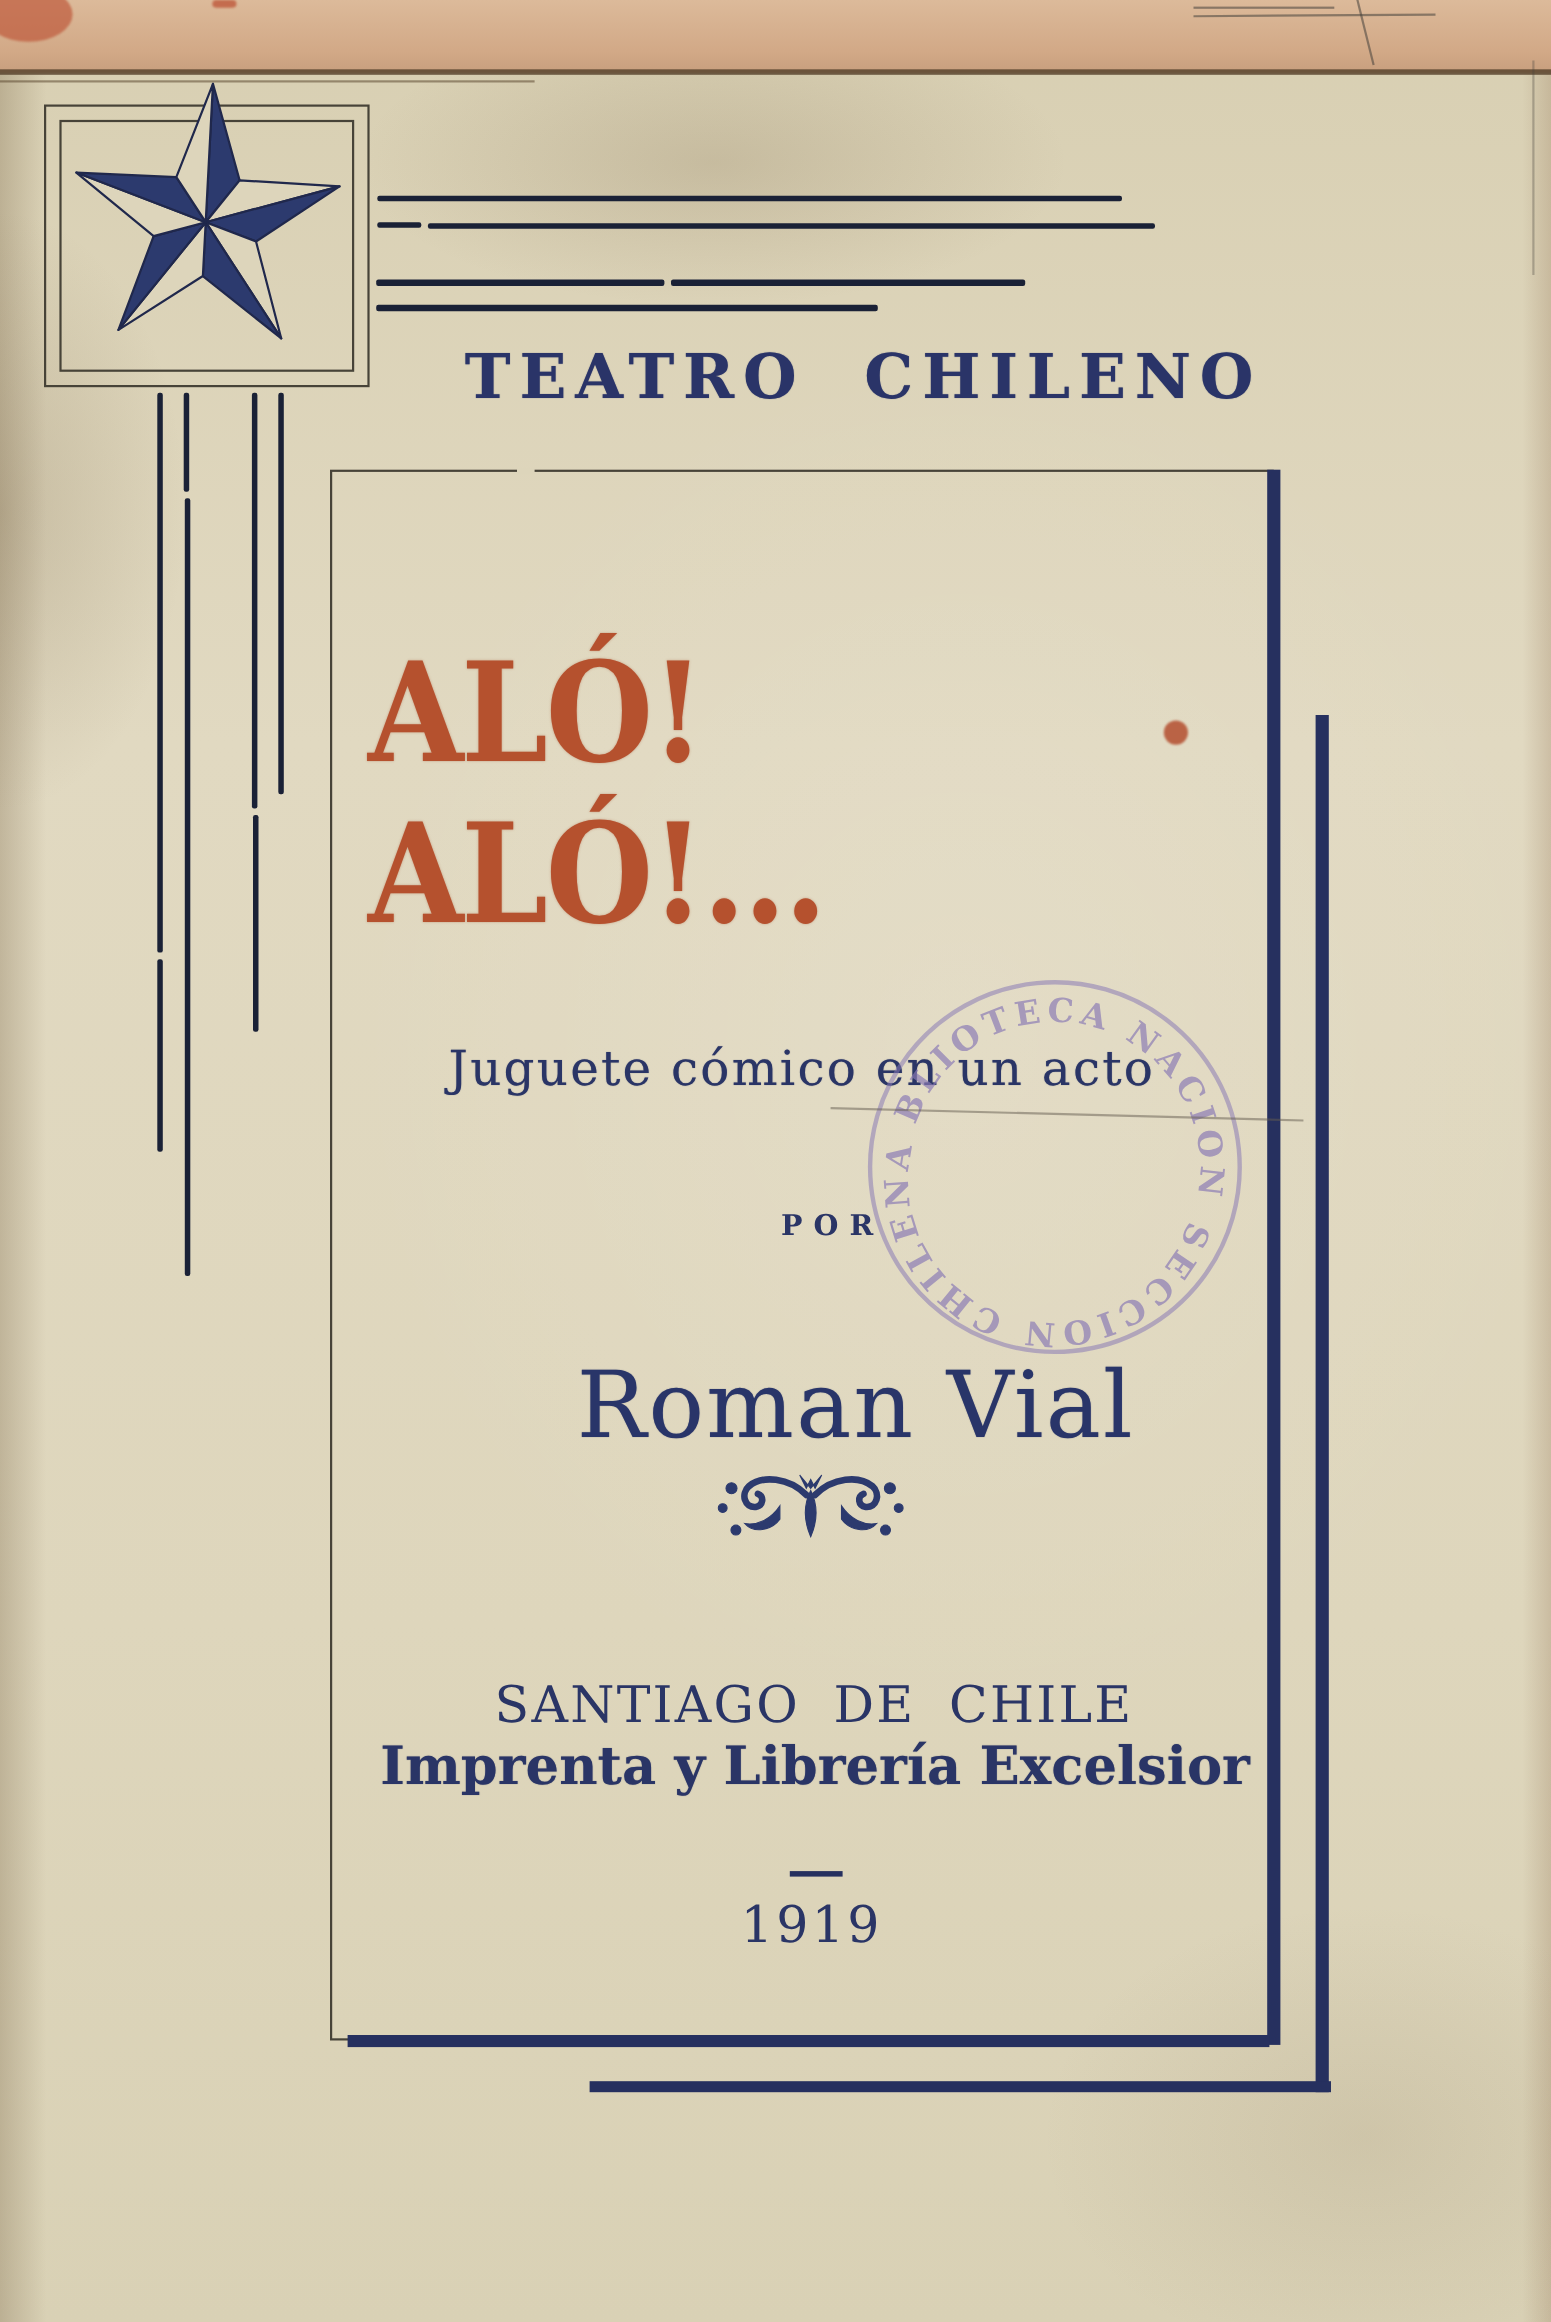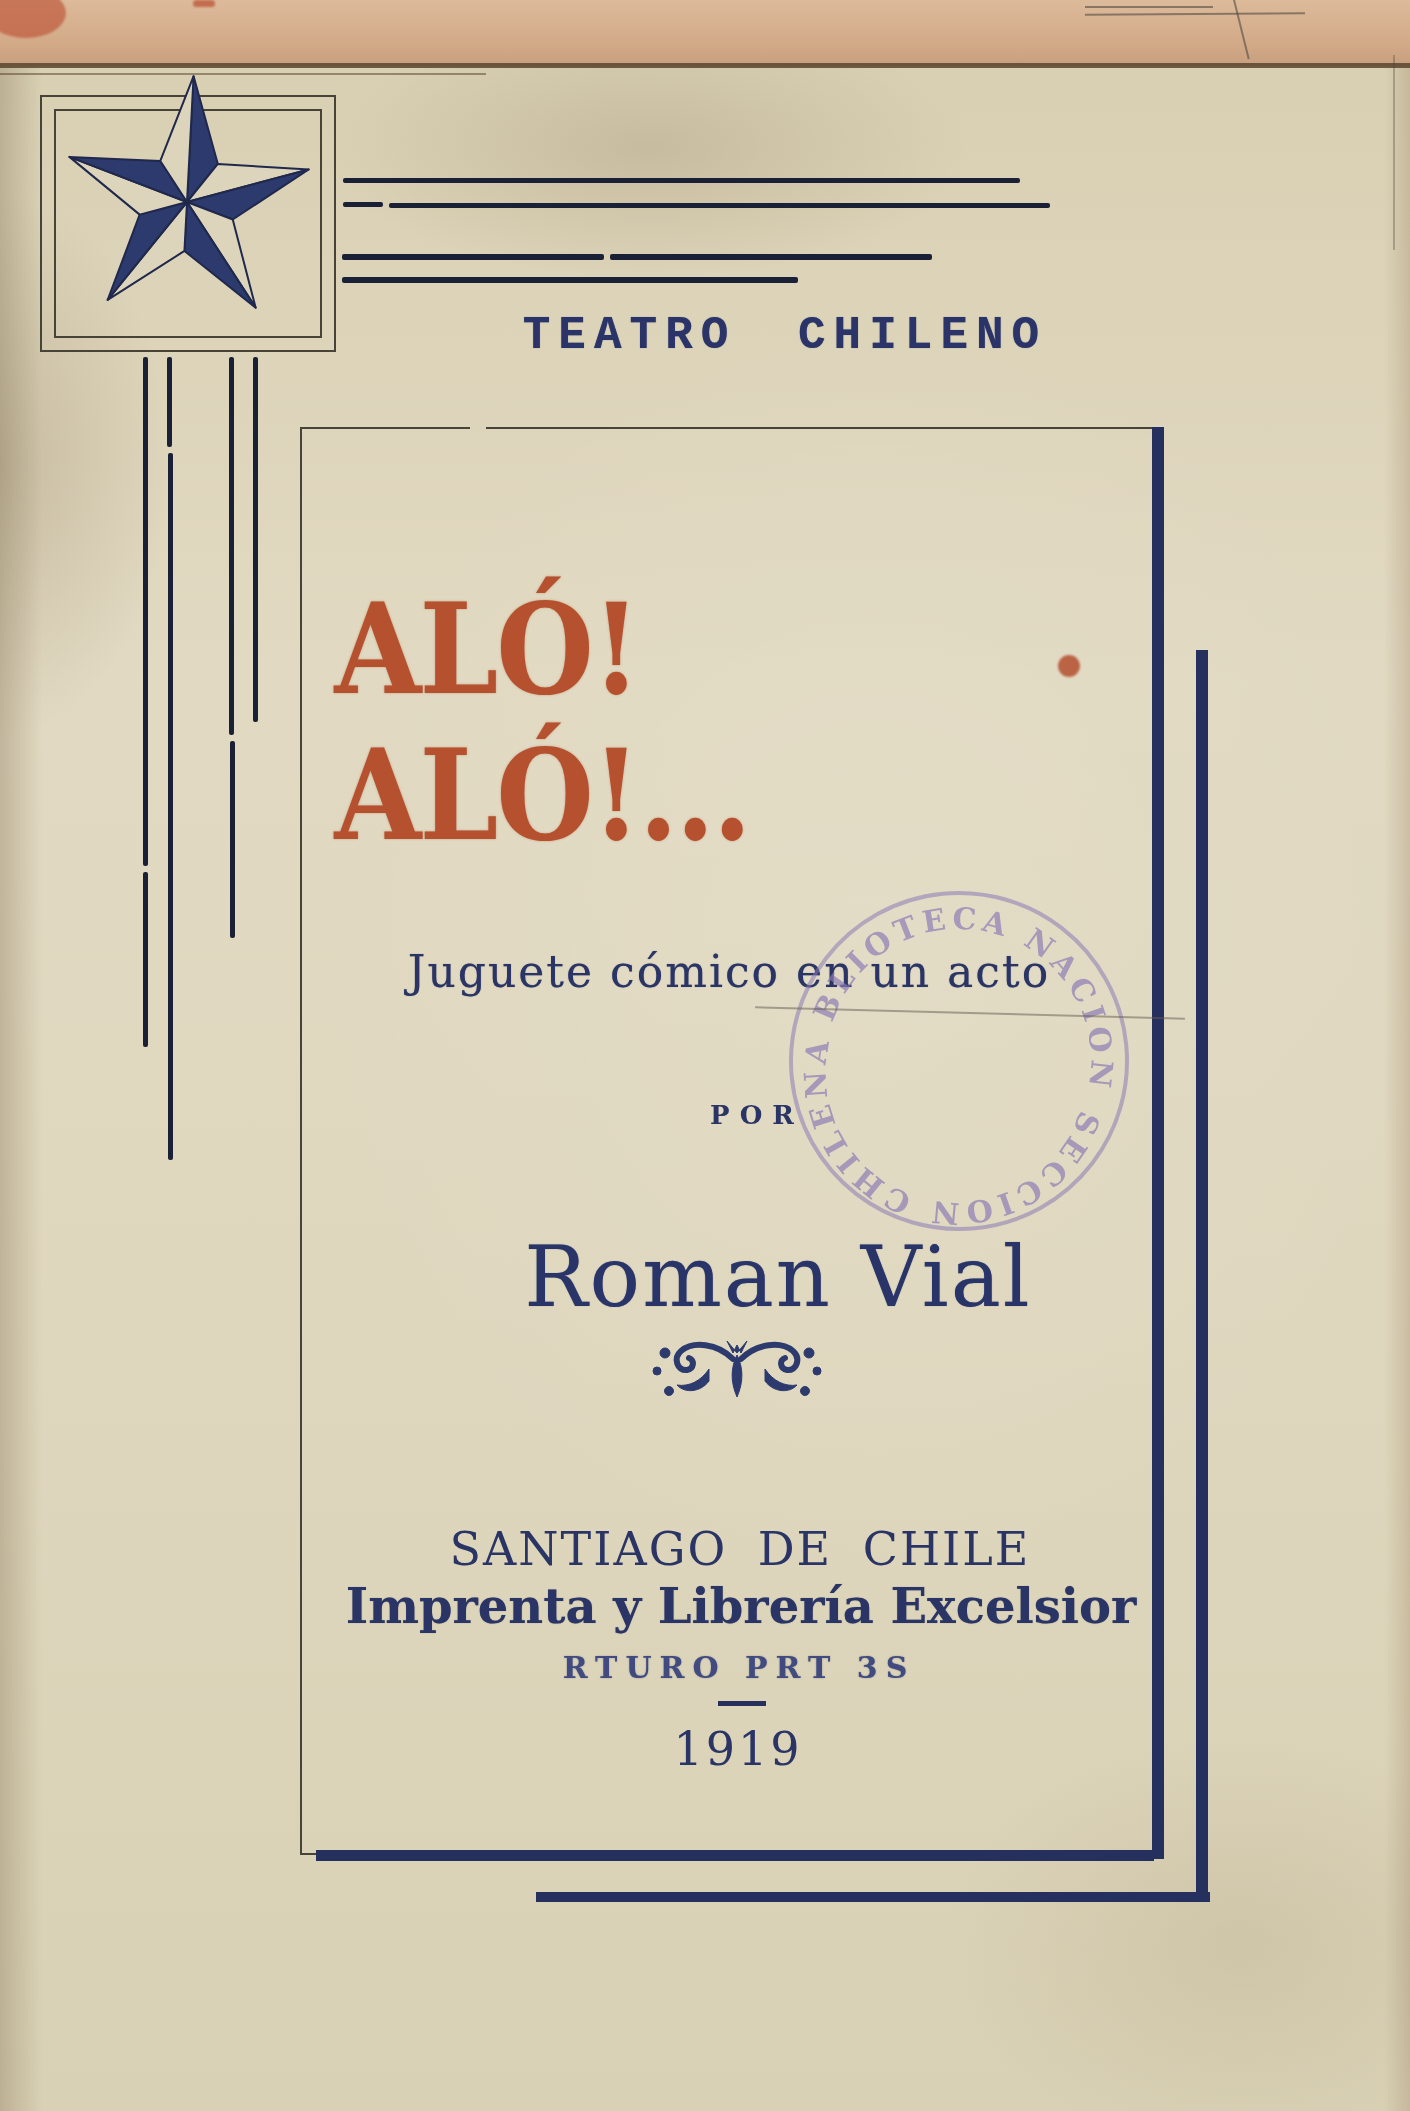--- a/index.html
+++ b/index.html
@@ -14,22 +14,22 @@
       linear-gradient(90deg, rgba(120,100,70,.30), rgba(120,100,70,0) 42px),
       linear-gradient(270deg, rgba(150,120,90,.28), rgba(150,120,90,0) 26px),
       linear-gradient(180deg, #d8cfb2, #e1d9c1 32%, #ded6bc 70%, #d9d1b5);
     font-family:"DejaVu Serif", "Liberation Serif", serif;
   }
   .abs{position:absolute;}
   .ctr{transform:translateX(-50%); white-space:nowrap;}
   .rule{position:absolute; background:#1a2136; border-radius:2px;}
   .bar{position:absolute; background:#26305f;}
   .thinbox{position:absolute; border:2px solid #474338; background:transparent;}
-  .series-title{font-weight:bold; font-size:46px; letter-spacing:8px; word-spacing:26px;
-    color:#2a3468; text-shadow:0 0 1px rgba(30,40,90,.55);font-family:Liberation Mono, monospace;}
+  .series-title{font-weight:bold; font-size:56px; letter-spacing:8px; word-spacing:26px;
+    color:#2a3468; text-shadow:0 0 1px rgba(30,40,90,.55);}
   .main-title{font-weight:bold; font-size:112px; letter-spacing:-2px; word-spacing:18px;
     color:#b5512e; transform:translateX(-50%) scaleY(1.12); transform-origin:top center;
     text-shadow:0 0 2px rgba(160,70,40,.45);}
   .subtitle{font-size:44px; letter-spacing:2px; color:#2a3566; text-shadow:0 0 1px rgba(30,40,90,.5);}
   .por{font-size:26px; font-weight:bold; letter-spacing:10px; color:#2a3566;margin-left:10px;}
   .author{font-size:84px; color:#293569; letter-spacing:2px; text-shadow:0 0 1px rgba(30,40,90,.5);}
   .city{font-size:46px; letter-spacing:2px; word-spacing:14px; color:#2a3566;}
   .publisher{font-size:48px; font-weight:bold; color:#2a3566; text-shadow:0 0 1px rgba(30,40,90,.5);}
   .address{font-size:30px; font-weight:bold; letter-spacing:8px; color:#34407a;
     text-shadow:0 0 2px rgba(40,50,110,.4); opacity:.92;}
@@ -140,17 +140,16 @@
       <path d="M94 22 C110 6 134 4 146 14 C154 21 150 34 140 33 C133 32 132 23 138 21" fill="none" stroke-width="6" stroke-linecap="round"></path>
       <path d="M118 32 C126 44 138 50 150 48 C142 57 126 55 118 44 Z" stroke-width="1"></path>
       <circle cx="162" cy="16" r="5"></circle>
         <circle cx="170" cy="34" r="4"></circle>
         <circle cx="158" cy="54" r="4.5"></circle>
     </g>
   </svg>
 
   <div class="abs ctr publisher" style="left:741px;top:1578px;">Imprenta y Librería Excelsior</div>
   <div class="abs ctr city" style="left:740px;top:1522px;">SANTIAGO DE CHILE</div>
-  <div class="abs ctr address" style="left:739px;top:1650px;">RTURO PRT 3S</div>
   <div class="bar" style="left:718px;top:1701px;width:48px;height:5px;"></div>
   <div class="abs ctr year" style="left:738px;top:1722px;">1919</div>
 
 </div>
 
 </body></html>

